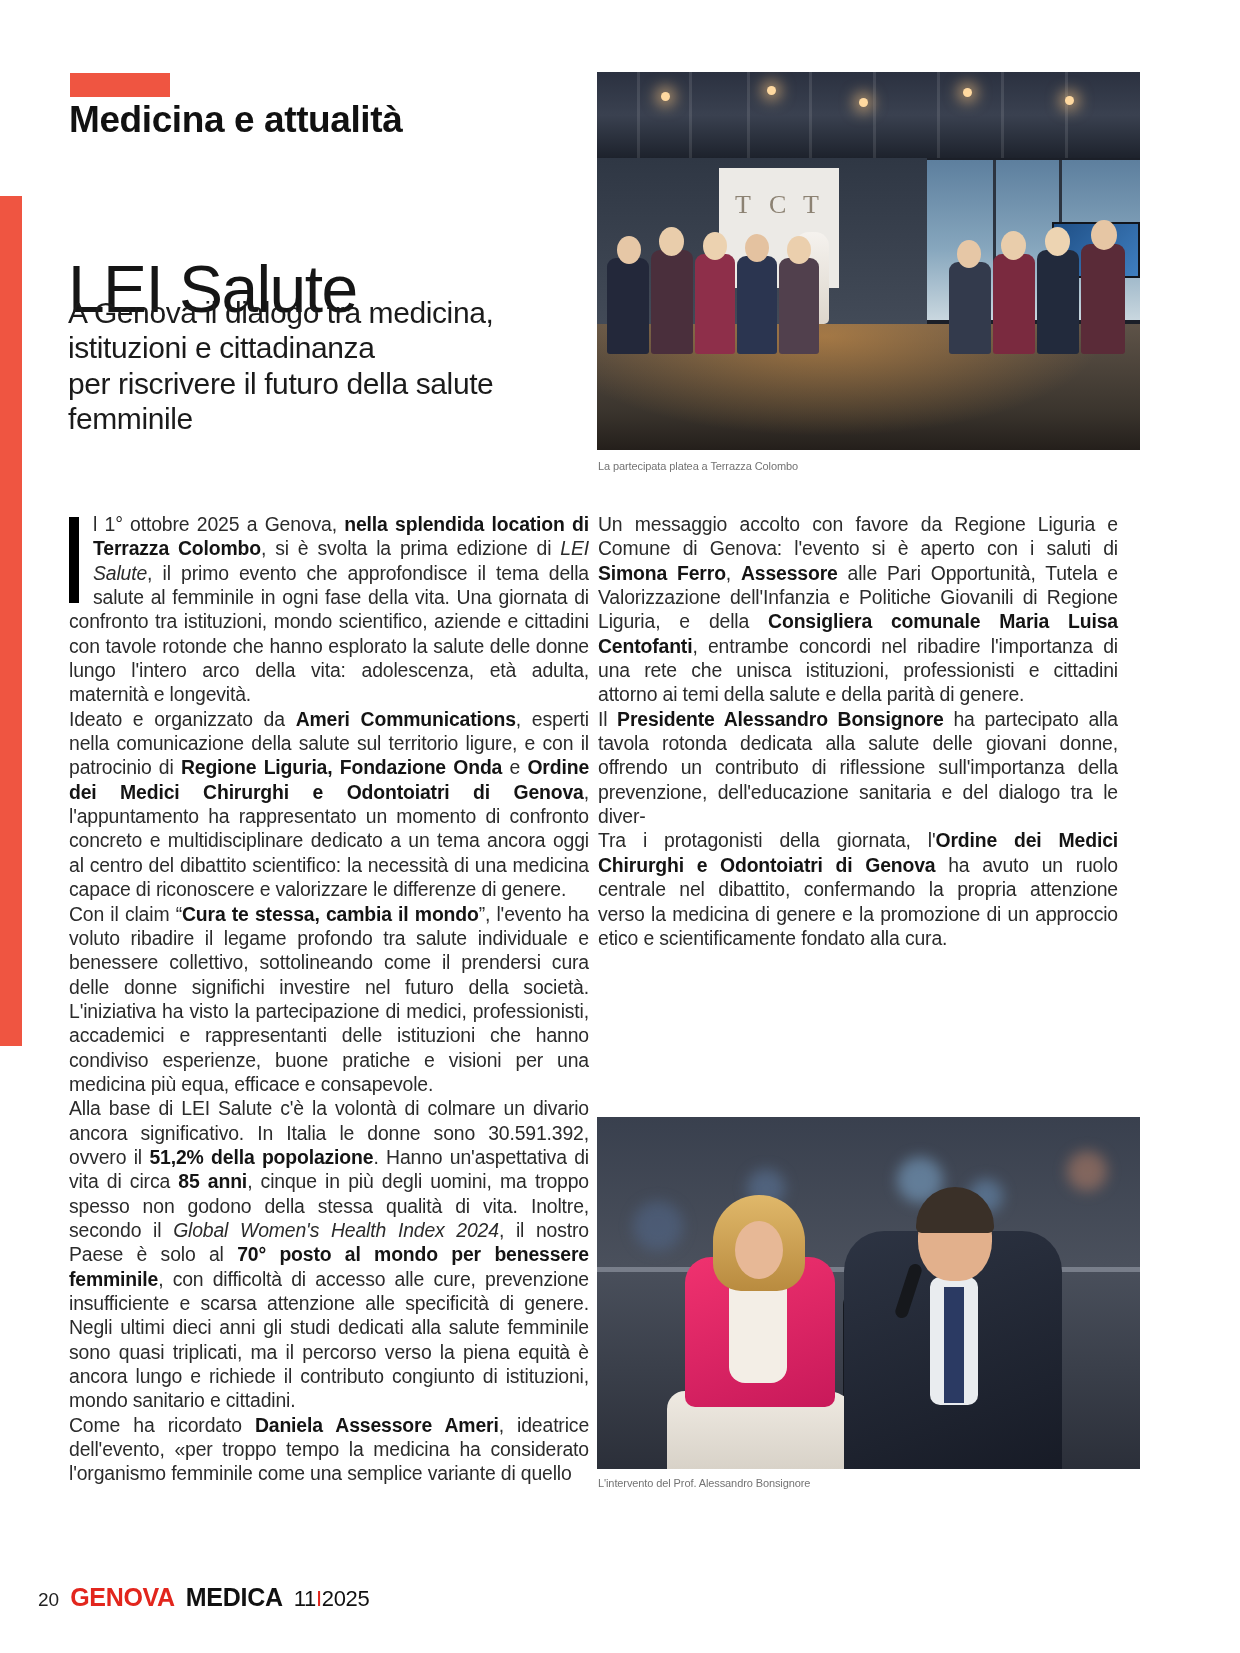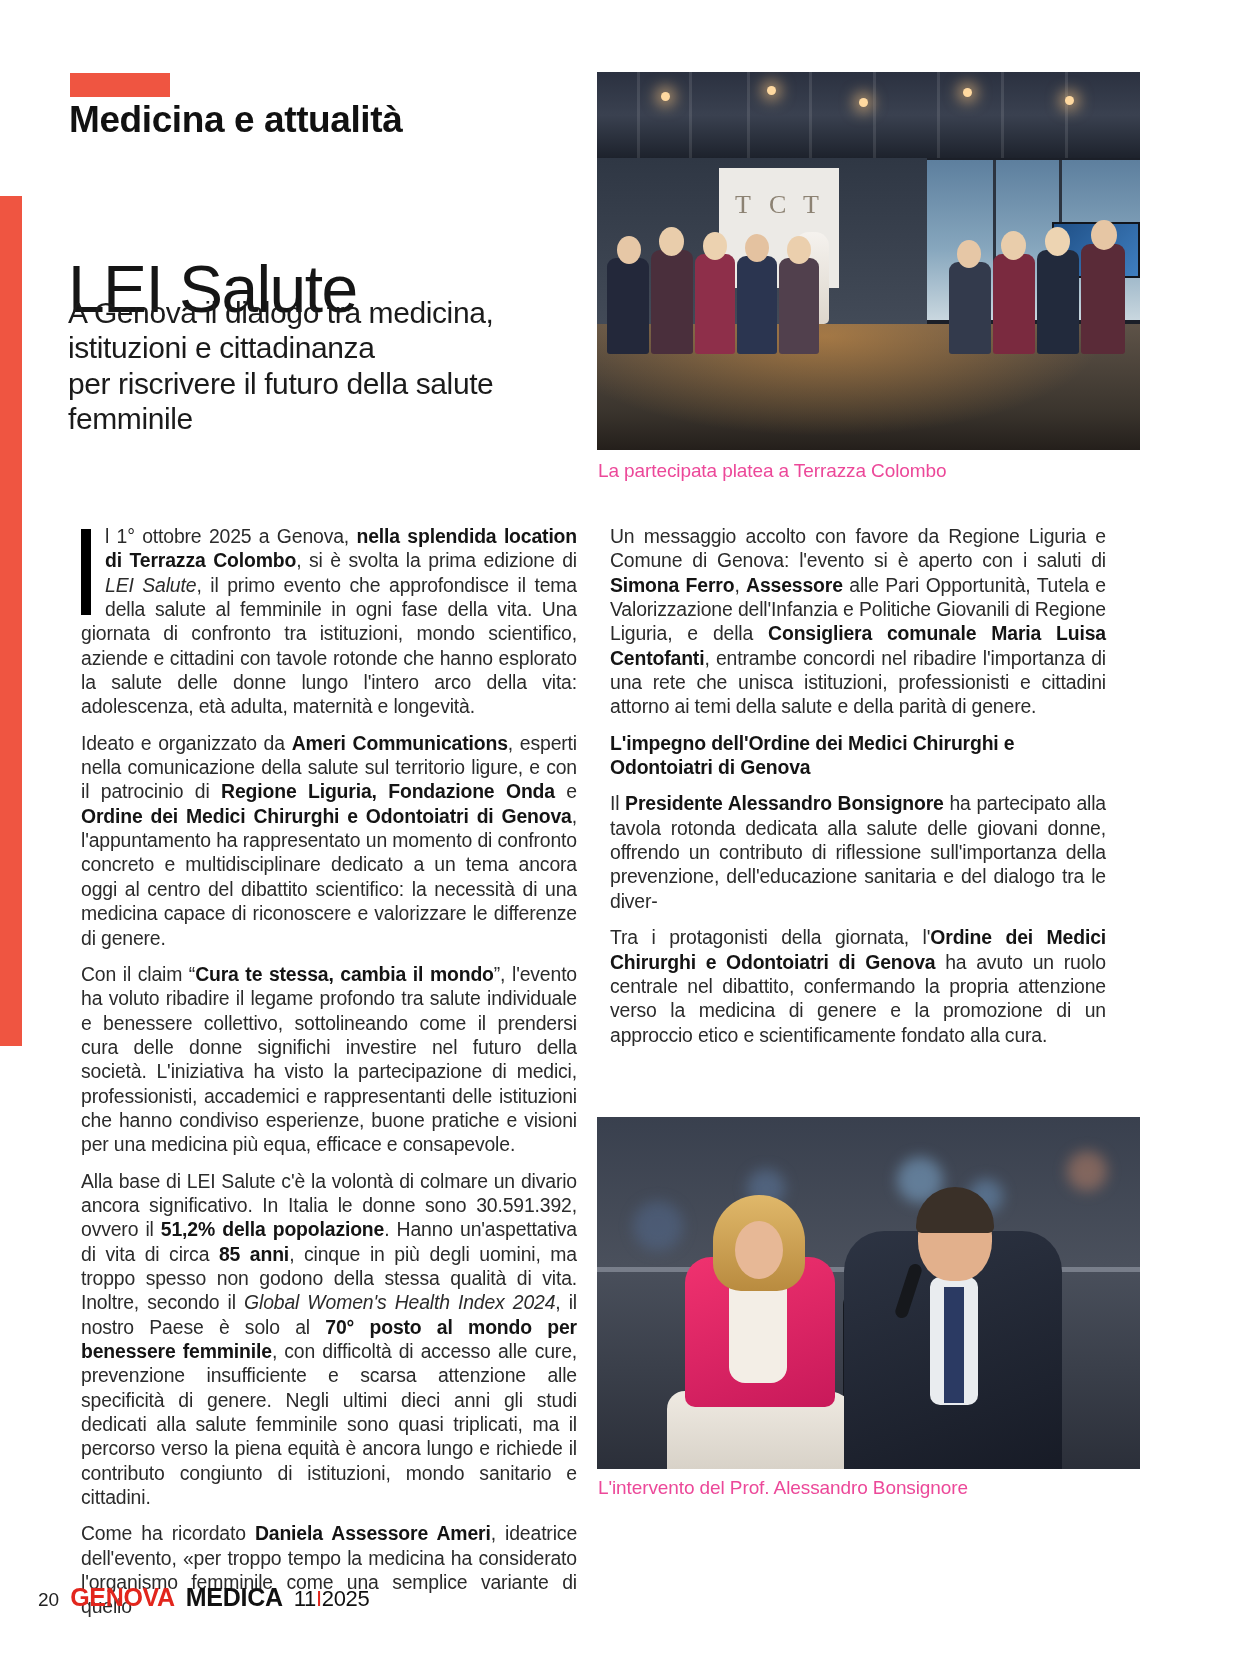--- a/index.html
+++ b/index.html
@@ -43,38 +43,38 @@
     font-size:30px; font-weight:400; line-height:1.18;
     letter-spacing:-0.4px; color:#1b1b1b;
   }
 
   
   .photo { position:absolute; overflow:hidden; }
   .photo-top { left:597px; top:72px; width:543px; height:378px; }
   .photo-bottom { left:597px; top:1117px; width:543px; height:352px; }
 
   .caption {
-    position:absolute; font-size:19px; color:#ec4899;
+    position:absolute; font-size:11px; color:#737373;
     letter-spacing:-0.1px;
   }
   .cap-top { left:598px; top:460px; }
   .cap-bottom { left:598px; top:1477px; }
 
   
   .col {
     position:absolute; width:520px;
     font-size:19.4px; line-height:1.255;
     text-align:justify; color:#2b2b2b;
     letter-spacing:-0.15px;
     -webkit-hyphens:none; hyphens:none;
   }
   .col-left  { left:69px;  top:512px; width:520px; }
   .col-right { left:598px; top:512px; width:520px; }
 
-  .col p { margin:12px; }
+  .col p { margin:0; }
   .col b, .col strong { font-weight:bold; color:#141414; }
   .col i, .col em { font-style:italic; }
 
   .subhead {
     font-weight:bold; color:#141414;
     font-size:19.4px; line-height:1.255;
     margin-top:22px; text-align:left;
   }
 
   
@@ -310,21 +310,20 @@
   </p>
 </div>
 
 <div class="col col-right">
 
 
   <p>
     <span>Un messaggio accolto con favore da Regione Liguria e Comune di Genova: l'evento si è aperto con i saluti di </span><b>Simona Ferro</b><span>, </span><b>Assessore</b><span> alle Pari Opportunità, Tutela e Valorizzazione dell'Infanzia e Politiche Giovanili di Regione Liguria, e della </span><b>Consigliera comunale Maria Luisa Centofanti</b><span>, entrambe concordi nel ribadire l'importanza di una rete che unisca istituzioni, professionisti e cittadini attorno ai temi della salute e della parità di genere.</span>
   </p>
 
-  <p class="subhead">L'impegno dell'Ordine dei Medici Chirurghi e Odontoiatri di Genova</p>
 
   <p>
     <span>Il </span><b>Presidente Alessandro Bonsignore</b><span> ha partecipato alla tavola rotonda dedicata alla salute delle giovani donne, offrendo un contributo di riflessione sull'importanza della prevenzione, dell'educazione sanitaria e del dialogo tra le diver-</span>
   </p>
 
   <p>
     <span>Tra i protagonisti della giornata, l'</span><b>Ordine dei Medici Chirurghi e Odontoiatri di Genova</b><span> ha avuto un ruolo centrale nel dibattito, confermando la propria attenzione verso la medicina di genere e la promozione di un approccio etico e scientificamente fondato alla cura.</span>
   </p>
 </div>
 

